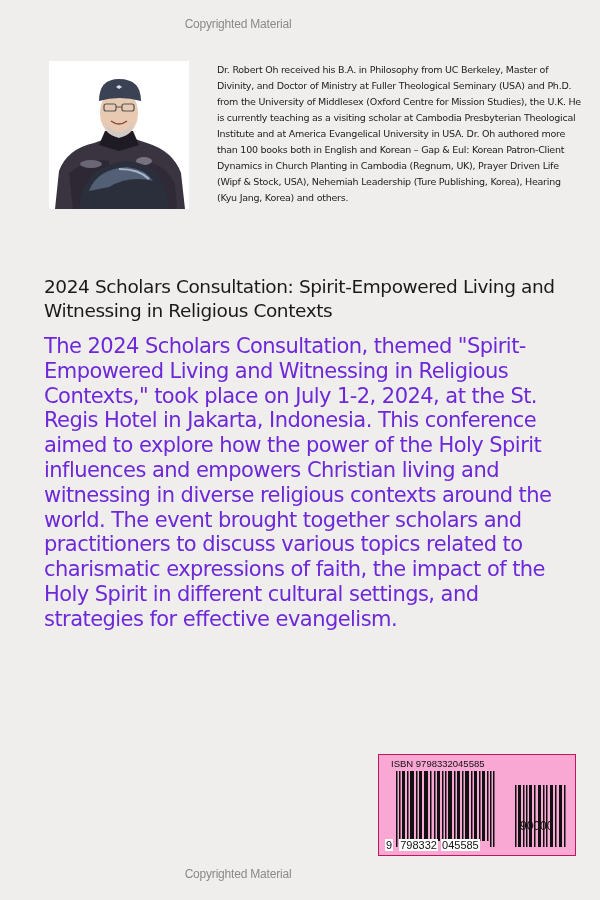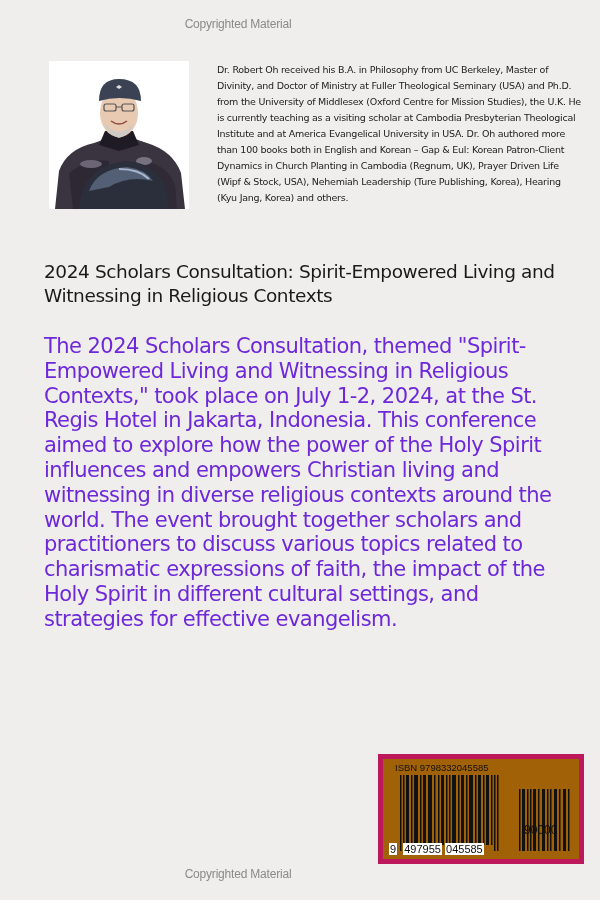--- a/index.html
+++ b/index.html
@@ -34,42 +34,42 @@
     position: absolute;
     left: 217px; top: 62px;
     width: 365px;
     font-size: 9.5px;
     line-height: 16px;
     color: #222;
     letter-spacing: -0.25px;
   }
   .title {
     position: absolute;
-    left: 44px; top: 260px;
+    left: 44px; top: 275px;
     width: 520px;
     font-size: 18.5px;
     line-height: 24px;
     color: #1a1a1a;
     letter-spacing: -0.4px;
   }
   .body-text {
     position: absolute;
     left: 44px; top: 334px;
     width: 520px;
     font-size: 21px;
     line-height: 24.8px;
     color: #6d28d9;
     letter-spacing: -0.55px;
   }
   .barcode-box {
     position: absolute;
     left: 378px; top: 754px;
     width: 196px; height: 100px;
-    background: #a16207;
-    border: 5px solid #be185d;
+    background: #f9a8d4;
+    border: 1px solid #be185d;
   }
   .isbn-label {
     position: absolute;
     left: 12px; top: 3px;
     font-family: "Liberation Sans", sans-serif;
     font-size: 9.5px;
     color: #111;
   }
   .price-label {
     position: absolute;
@@ -180,18 +180,18 @@
       <rect x="31" y="0" width="1.5" height="62"></rect>
       <rect x="35" y="0" width="3" height="62"></rect>
       <rect x="40" y="0" width="1.5" height="62"></rect>
       <rect x="44" y="0" width="3" height="62"></rect>
       <rect x="49" y="0" width="1.5" height="62"></rect>
     </g>
   </svg>
 
   <div class="digits">
     <span>9</span>&nbsp;
-    <span>497955</span>
+    <span>798332</span>
     <span>045585</span>
   </div>
 </div>
 
 <div class="copyright bottom">Copyrighted Material</div>
 
 </body></html>

